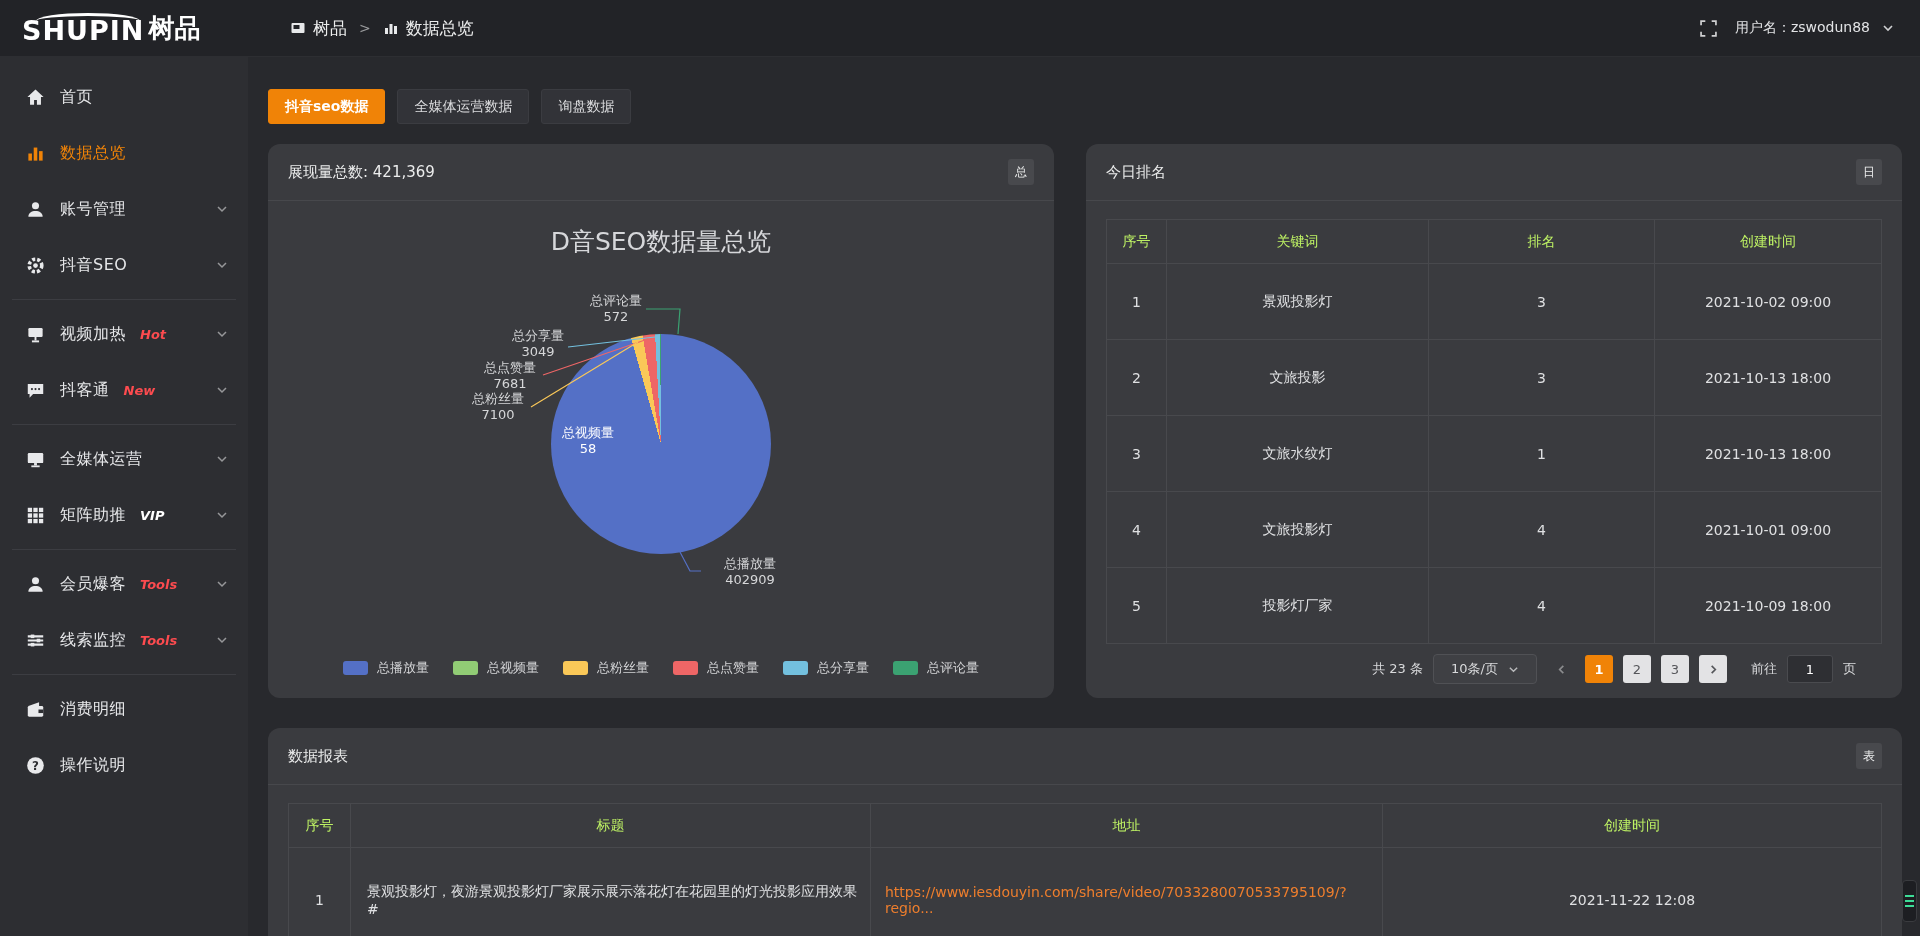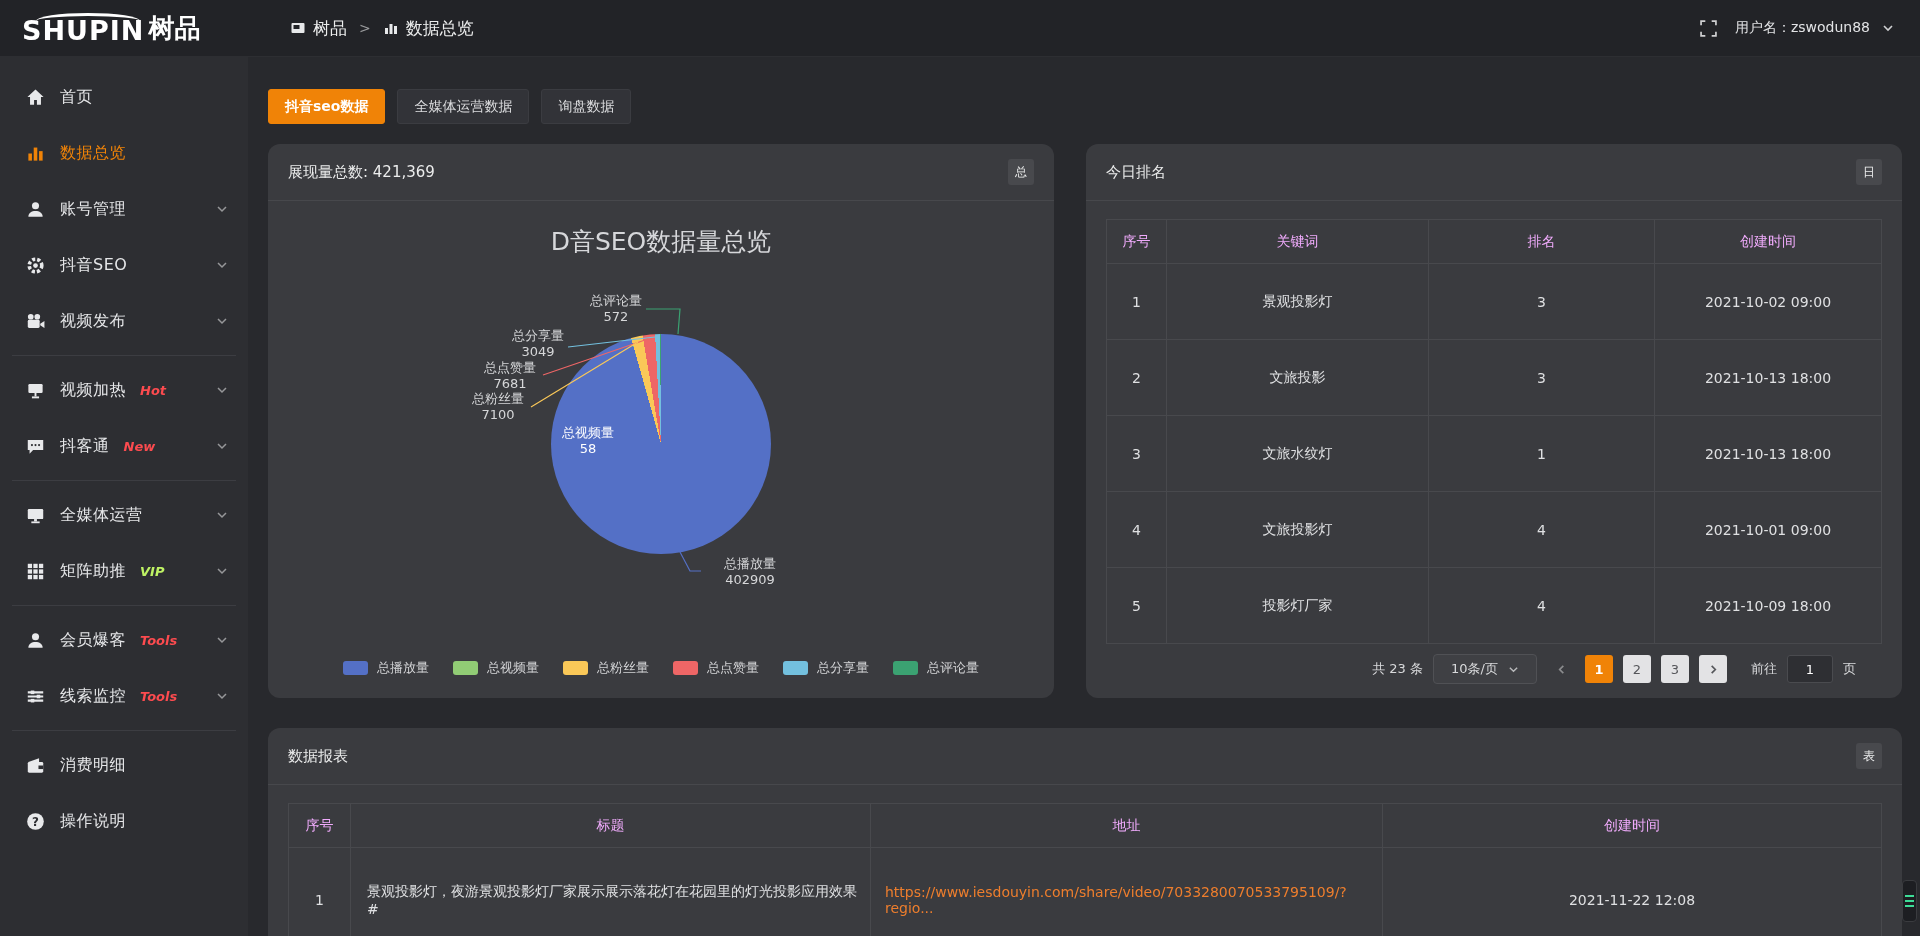--- a/index.html
+++ b/index.html
@@ -25,21 +25,21 @@
   
   .sidebar { position:fixed; top:57px; left:0; width:248px; height:879px;
     background:#2d2e32; padding-top:12px; }
   .side-item { height:56px; display:flex; align-items:center; padding:0 20px 0 26px;
     cursor:pointer; font-size:16px; color:#e6e7e9; }
   .side-item .s-icon { width:19px; height:19px; margin-right:15px; display:inline-flex; }
   .side-item .s-label { letter-spacing:0.5px; }
   .side-item.active { color:#f08307; }
   .s-badge { font-size:13px; font-style:italic; font-weight:bold; margin-left:14px; }
   .s-badge.red { color:#fc4b4f; }
-  .s-badge.yellow { color:#bef264; }
+  .s-badge.yellow { color:#ffffff; }
   .s-chevron { margin-left:auto; opacity:0.75; }
   .side-divider { height:1px; background:#3c3d42; margin:6px 12px; }
 
   
   .main { position:absolute; top:71px; left:248px; width:1672px; height:879px; padding:18px 18px 0 20px; }
   .tabs { display:flex; gap:12px; margin-bottom:20px; }
   .tab { height:35px; padding:0 16px; display:flex; align-items:center; font-size:14px;
     background:#323338; color:#dcdddf; border-radius:3px; cursor:pointer; border:1px solid #3b3c41; }
   .tab.active { background:#f08307; border-color:#f08307; color:#fff; font-weight:bold; }
 
@@ -65,21 +65,21 @@
   .pie-label.inside { color:#fff; }
   .legend { position:absolute; bottom:10px; left:0; width:100%; display:flex;
     justify-content:center; align-items:center; gap:24px; }
   .lg-item { display:flex; align-items:center; gap:9px; cursor:pointer; }
   .lg-swatch { width:25px; height:14px; border-radius:3px; display:inline-block; }
   .lg-label { font-size:13px; color:#d4d5d7; }
 
   
   table { border-collapse:collapse; width:100%; }
   th, td { border:1px solid #48494d; font-weight:normal; }
-  th { height:44px; font-size:14px; color:#f0abfc; }
+  th { height:44px; font-size:14px; color:#bef264; }
   td { text-align:center; font-size:14px; color:#dfe0e2; }
   .rank-table-wrap { margin:18px 20px 0 20px; }
   .rank-table td { height:76px; }
   .report-table-wrap { margin:18px 20px 0 20px; }
   .report-table td { height:104px; }
   .report-table td.cell-title { text-align:left; padding-left:16px; }
   .report-table td.cell-link { text-align:left; padding-left:14px; }
   .report-table .cell-link span { color:#ee7e2d; cursor:pointer; }
 
   
@@ -197,36 +197,20 @@
         </svg>
     </span>
     <span class="s-label">抖音SEO</span>
     <span class="s-chevron">
         <svg width="12" height="12" viewBox="0 0 12 12" fill="none" stroke="#b9babc" stroke-width="1.5">
           <path d="M2 4l4 4 4-4"></path>
         </svg>
       </span>
   </div>
 
-  <div class="side-item">
-    <span class="s-icon">
-      <svg width="19" height="19" viewBox="0 0 16 16" fill="#e8e9eb">
-          <circle cx="4" cy="4" r="2.4"></circle>
-          <circle cx="9.5" cy="4" r="2.4"></circle>
-          <rect x="1.5" y="6.5" width="10" height="7" rx="1.2"></rect>
-          <path d="M12 9.8l3.5-2.3v6L12 11.2z"></path>
-        </svg>
-    </span>
-    <span class="s-label">视频发布</span>
-    <span class="s-chevron">
-        <svg width="12" height="12" viewBox="0 0 12 12" fill="none" stroke="#b9babc" stroke-width="1.5">
-          <path d="M2 4l4 4 4-4"></path>
-        </svg>
-      </span>
-  </div>
 
   <div class="side-divider"></div>
 
   <div class="side-item">
     <span class="s-icon">
       <svg width="19" height="19" viewBox="0 0 16 16" fill="#e8e9eb">
           <rect x="2" y="2.5" width="12" height="7.5" rx="1"></rect>
           <rect x="7.2" y="10" width="1.6" height="3"></rect>
           <rect x="5" y="13" width="6" height="1.6"></rect>
         </svg>

